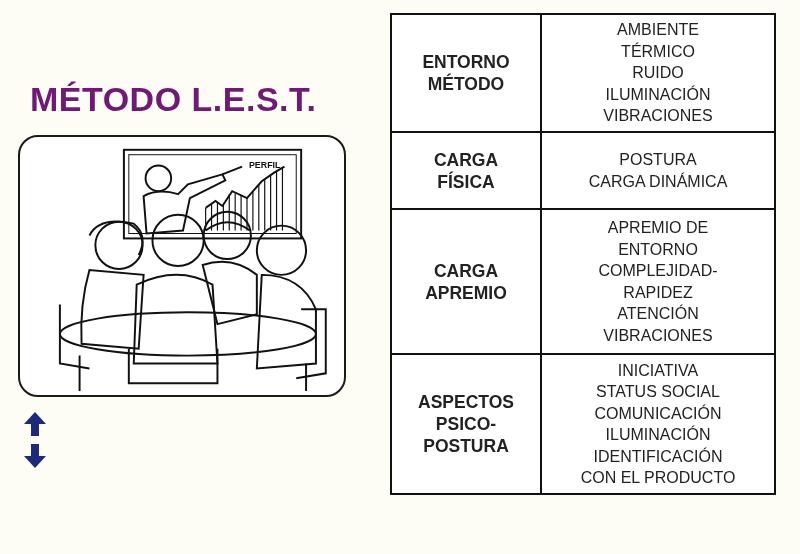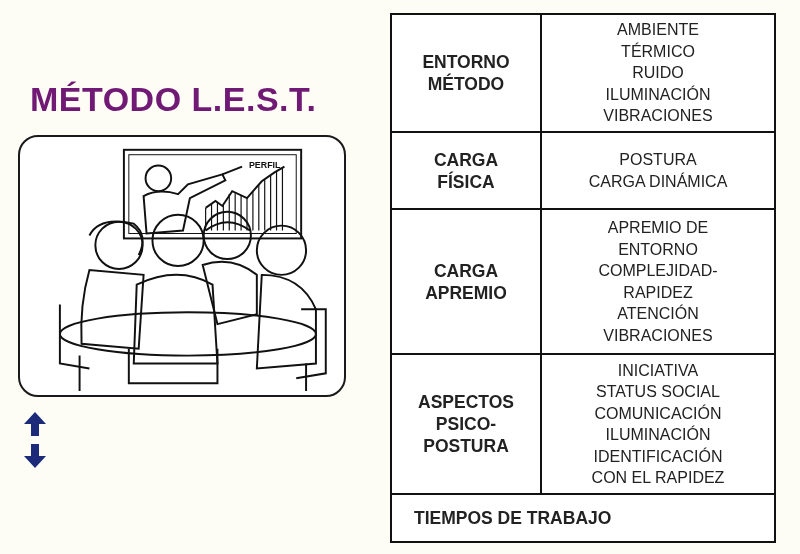--- a/index.html
+++ b/index.html
@@ -143,20 +143,17 @@
       <div>ASPECTOS</div>
       <div>PSICO-</div>
       <div>POSTURA</div>
     </td>
     <td class="items">
       <div>INICIATIVA</div>
       <div>STATUS SOCIAL</div>
       <div>COMUNICACIÓN</div>
       <div>ILUMINACIÓN</div>
       <div>IDENTIFICACIÓN</div>
-      <div>CON EL RAPIDEZ</div>
+      <div>CON EL PRODUCTO</div>
     </td>
-  </tr>
-  <tr style="height:48px">
-    <td colspan="2" class="factor full">TIEMPOS DE TRABAJO</td>
   </tr>
 </tbody>
   </table>
 
 </body></html>

